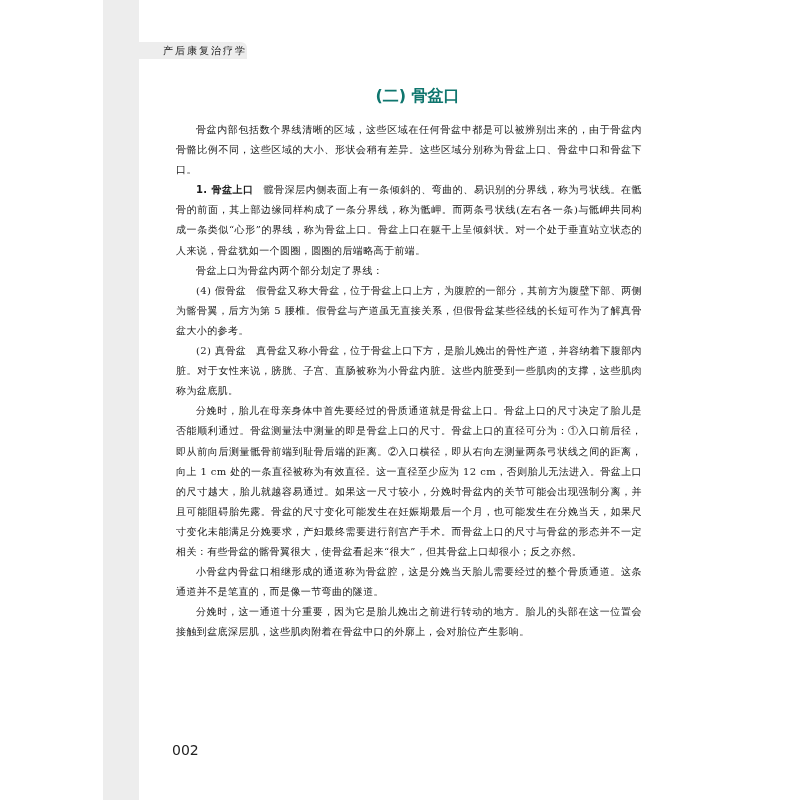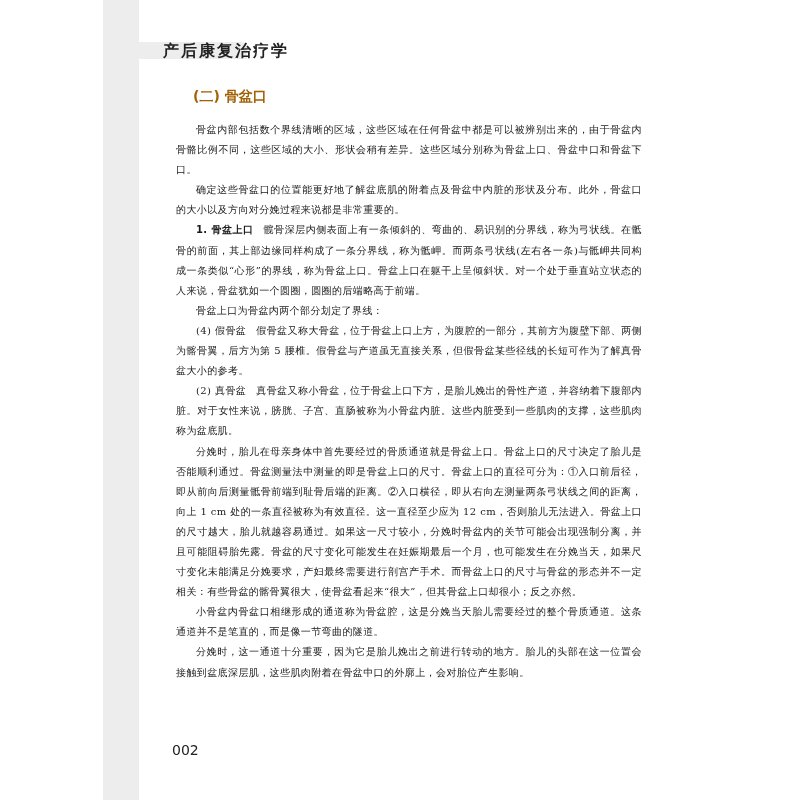--- a/index.html
+++ b/index.html
@@ -30,40 +30,41 @@
       width: 108px;
       height: 17px;
       background: #ededed;
       border-top-right-radius: 6px;
     }
     .header-title {
       position: absolute;
       left: 163px;
       top: 44px;
       font-family: "DejaVu Sans", "Liberation Sans", sans-serif;
-      font-size: 16px;
-      font-weight: bold;
+      font-size: 10px;
+      font-weight: normal;
       letter-spacing: 2px;
       color: #222;
       line-height: 13px;
     }
     .content {
       position: absolute;
       left: 176px;
       top: 86px;
       width: 466px;
     }
     .section-title {
       font-family: "DejaVu Sans", "Liberation Sans", sans-serif;
-      font-size: 14px;
+      font-size: 16px;
       font-weight: bold;
       margin: 0 0 14px 17px;
       height: 20px;
       line-height: 20px;
-      color: #a16207;
+      color: #0f766e;
+      text-align: center;
     }
     .para {
       font-size: 10px;
       line-height: 20.1px;
       text-align: justify;
       text-indent: 2em;
       margin: 0;
       letter-spacing: 0.4px;
     }
     .para .lead {
@@ -85,21 +86,20 @@
 <body>
 
 <div class="side-band"></div>
 <div class="header-tab"></div>
 <div class="header-title">产后康复治疗学</div>
 
 <div class="content">
   <h2 class="section-title">(二) 骨盆口</h2>
 
   <p class="para"><span>骨盆内部包括数个界线清晰的区域，这些区域在任何骨盆中都是可以被辨别出来的，由于骨盆内骨骼比例不同，这些区域的大小、形状会稍有差异。这些区域分别称为骨盆上口、骨盆中口和骨盆下口。</span></p>
-  <p class="para"><span>确定这些骨盆口的位置能更好地了解盆底肌的附着点及骨盆中内脏的形状及分布。此外，骨盆口的大小以及方向对分娩过程来说都是非常重要的。</span></p>
   <p class="para"><span class="lead">1. 骨盆上口</span><span>髋骨深层内侧表面上有一条倾斜的、弯曲的、易识别的分界线，称为弓状线。在骶骨的前面，其上部边缘同样构成了一条分界线，称为骶岬。而两条弓状线(左右各一条)与骶岬共同构成一条类似“心形”的界线，称为骨盆上口。骨盆上口在躯干上呈倾斜状。对一个处于垂直站立状态的人来说，骨盆犹如一个圆圈，圆圈的后端略高于前端。</span></p>
   <p class="para"><span>骨盆上口为骨盆内两个部分划定了界线：</span></p>
   <p class="para"><span class="lead" style="font-family:'DejaVu Serif','Liberation Serif',serif;font-weight:normal;">(4) 假骨盆</span><span>假骨盆又称大骨盆，位于骨盆上口上方，为腹腔的一部分，其前方为腹壁下部、两侧为髂骨翼，后方为第 5 腰椎。假骨盆与产道虽无直接关系，但假骨盆某些径线的长短可作为了解真骨盆大小的参考。</span></p>
   <p class="para"><span class="lead" style="font-family:'DejaVu Serif','Liberation Serif',serif;font-weight:normal;">(2) 真骨盆</span><span>真骨盆又称小骨盆，位于骨盆上口下方，是胎儿娩出的骨性产道，并容纳着下腹部内脏。对于女性来说，膀胱、子宫、直肠被称为小骨盆内脏。这些内脏受到一些肌肉的支撑，这些肌肉称为盆底肌。</span></p>
   <p class="para"><span>分娩时，胎儿在母亲身体中首先要经过的骨质通道就是骨盆上口。骨盆上口的尺寸决定了胎儿是否能顺利通过。骨盆测量法中测量的即是骨盆上口的尺寸。骨盆上口的直径可分为：①入口前后径，即从前向后测量骶骨前端到耻骨后端的距离。②入口横径，即从右向左测量两条弓状线之间的距离，向上 1 cm 处的一条直径被称为有效直径。这一直径至少应为 12 cm，否则胎儿无法进入。骨盆上口的尺寸越大，胎儿就越容易通过。如果这一尺寸较小，分娩时骨盆内的关节可能会出现强制分离，并且可能阻碍胎先露。骨盆的尺寸变化可能发生在妊娠期最后一个月，也可能发生在分娩当天，如果尺寸变化未能满足分娩要求，产妇最终需要进行剖宫产手术。而骨盆上口的尺寸与骨盆的形态并不一定相关：有些骨盆的髂骨翼很大，使骨盆看起来“很大”，但其骨盆上口却很小；反之亦然。</span></p>
   <p class="para"><span>小骨盆内骨盆口相继形成的通道称为骨盆腔，这是分娩当天胎儿需要经过的整个骨质通道。这条通道并不是笔直的，而是像一节弯曲的隧道。</span></p>
   <p class="para"><span>分娩时，这一通道十分重要，因为它是胎儿娩出之前进行转动的地方。胎儿的头部在这一位置会接触到盆底深层肌，这些肌肉附着在骨盆中口的外廓上，会对胎位产生影响。</span></p>
 
 </div>
 

